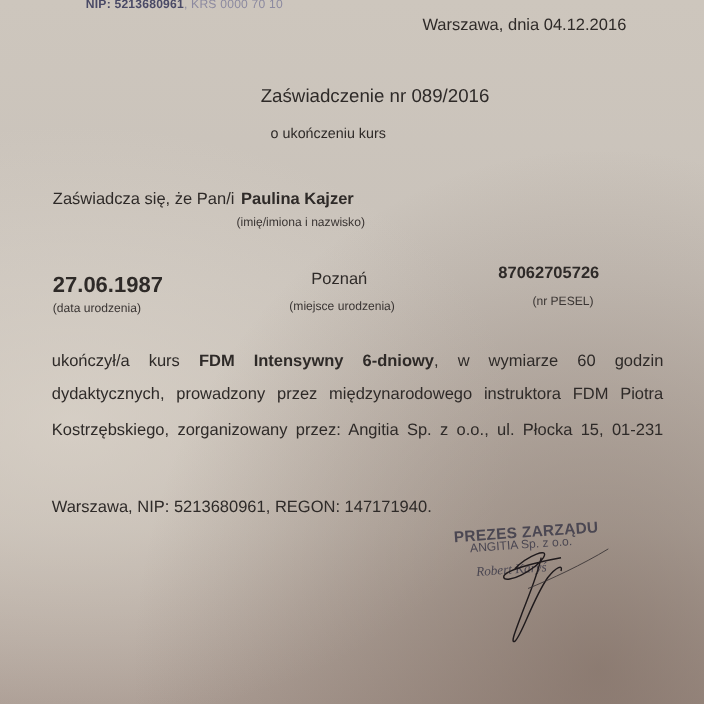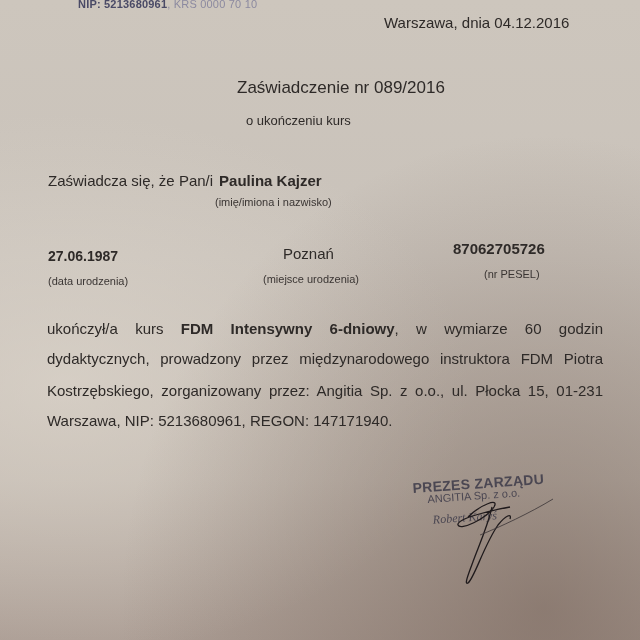--- a/index.html
+++ b/index.html
@@ -15,28 +15,28 @@
   .abs { position: absolute; white-space: nowrap; }
   .header-line { left: 78px; top: -2px; font-size: 11px; color: #4a4a66; font-weight: bold; letter-spacing: 0.2px; }
   .header-line .faded { color: #8c8aa0; font-weight: normal; }
   .date { left: 384px; top: 14px; font-size: 15px; }
   .title { left: 208px; top: 78px; font-size: 17px; margin-left: 29px; }
   .subtitle { left: 246px; top: 113px; font-size: 13px; }
   .certify { left: 48px; top: 172px; font-size: 15px; }
   .name { font-weight: bold; margin-left: 6px; }
   .caption { font-size: 11px; color: #3a3533; }
   .name-cap { left: 215px; top: 196px; }
-  .dob { left: 48px; top: 248px; font-size: 14px; font-weight: bold; }
+  .dob { left: 48px; top: 248px; font-size: 20px; font-weight: bold; }
   .dob-cap { left: 48px; top: 275px; }
   .pob { left: 283px; top: 245px; font-size: 15px; font-weight: normal; }
   .pob-cap { left: 263px; top: 273px; }
   .pesel { left: 453px; top: 240px; font-size: 15px; font-weight: bold; }
   .pesel-cap { left: 484px; top: 268px; text-align: right; }
   .para { position: absolute; left: 47px; width: 556px; font-size: 15px; text-align: justify; text-align-last: justify; }
-  .para.last { text-align-last: left; }
+  .para.last { text-align-last: left; margin-top: 40px; }
   .l1 { top: 320px; word-spacing: 11px; }
   .l2 { top: 350px; }
   .l3 { top: 382px; }
   .l4 { top: 412px; }
   b { font-weight: bold; }
   .stamp { left: 412px; top: 480px; transform: rotate(-4deg); transform-origin: left top; color: #4b4752; }
   .stamp-title { font-size: 14px; font-weight: bold; letter-spacing: 0.3px; }
   .stamp-company { font-size: 11px; margin-left: 14px; margin-top: -2px; }
   .stamp-person { font-family: "Liberation Serif", serif; font-style: italic; font-size: 12px; margin-left: 18px; margin-top: 8px; }
   .signature { position: absolute; left: 440px; top: 485px; }

